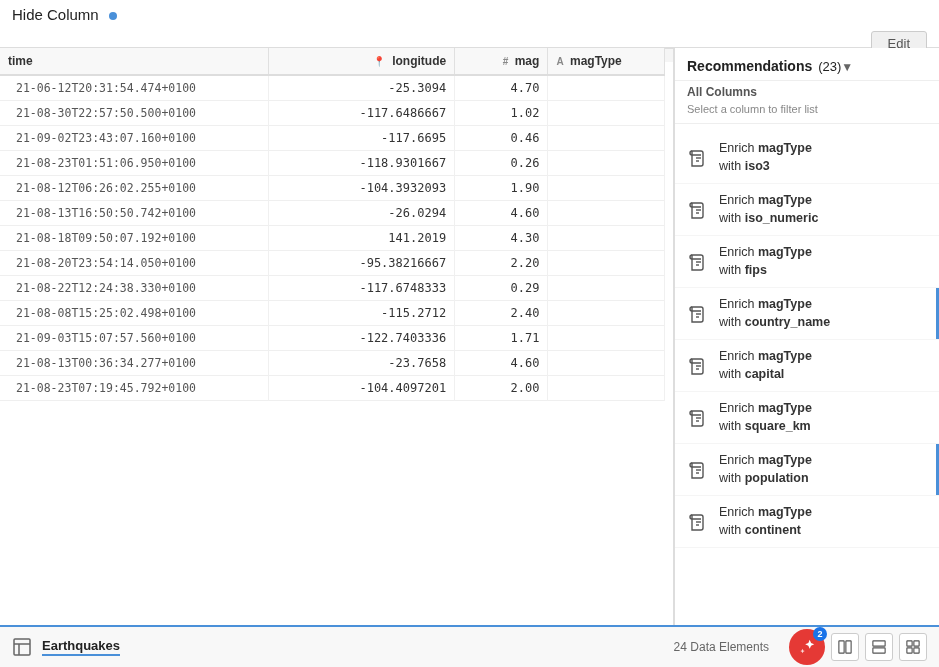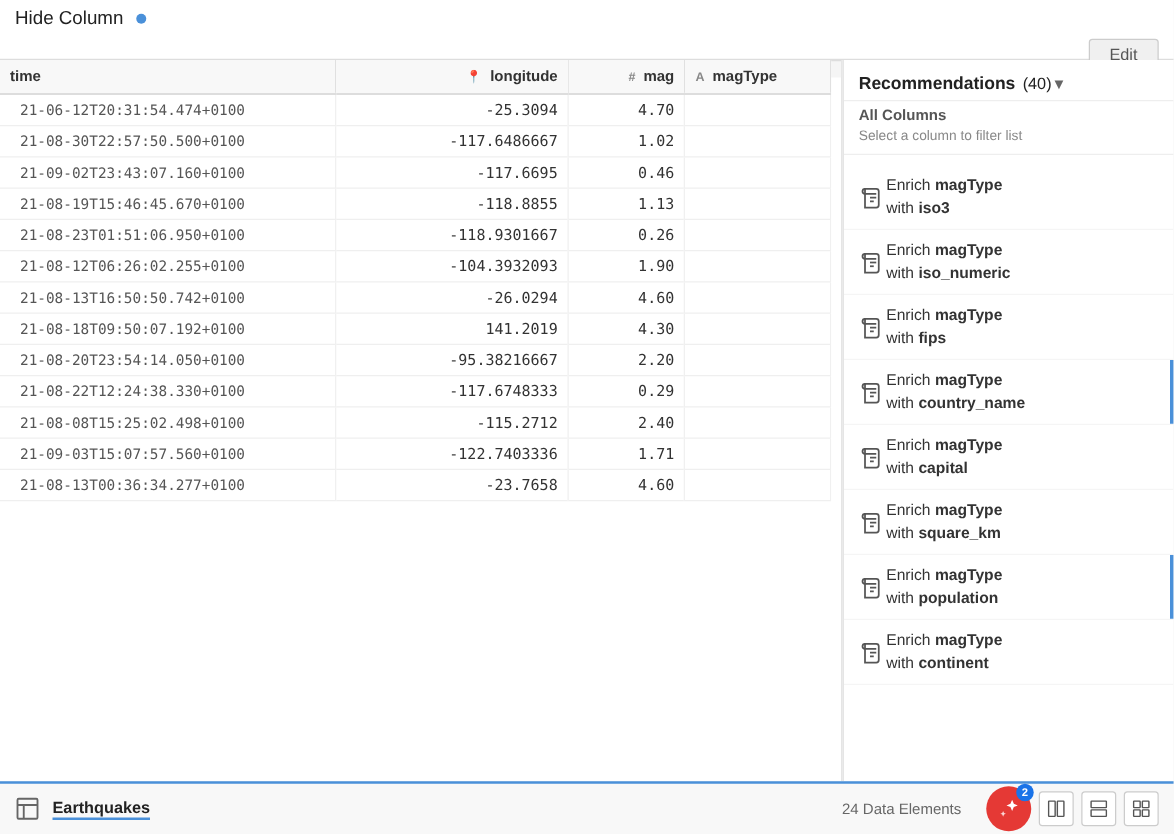--- a/index.html
+++ b/index.html
@@ -208,20 +208,21 @@
       overflow-y: auto;
       padding: 4px 0;
     }
 
     .rec-item {
       display: flex;
       align-items: center;
       padding: 8px 12px;
       border-bottom: 1px solid #f5f5f5;
       cursor: pointer;
+      gap: 10px;
     }
 
     .rec-icon {
       width: 22px;
       height: 22px;
       flex-shrink: 0;
       color: #555;
       display: flex;
       align-items: center;
       justify-content: center;
@@ -388,26 +389,20 @@
               <td class="num">1.02</td>
               <td></td>
             </tr>
             <tr>
               <td class="time-col">21-09-02T23:43:07.160+0100</td>
               <td class="num">-117.6695</td>
               <td class="num">0.46</td>
               <td></td>
             </tr>
             <tr>
-              <td class="time-col">21-08-19T15:46:45.670+0100</td>
-              <td class="num">-118.8855</td>
-              <td class="num">1.13</td>
-              <td></td>
-            </tr>
-            <tr>
               <td class="time-col">21-08-23T01:51:06.950+0100</td>
               <td class="num">-118.9301667</td>
               <td class="num">0.26</td>
               <td></td>
             </tr>
             <tr>
               <td class="time-col">21-08-12T06:26:02.255+0100</td>
               <td class="num">-104.3932093</td>
               <td class="num">1.90</td>
               <td></td>
@@ -445,38 +440,44 @@
             <tr>
               <td class="time-col">21-09-03T15:07:57.560+0100</td>
               <td class="num">-122.7403336</td>
               <td class="num">1.71</td>
               <td></td>
             </tr>
             <tr>
               <td class="time-col">21-08-13T00:36:34.277+0100</td>
               <td class="num">-23.7658</td>
               <td class="num">4.60</td>
+              <td></td>
+            </tr>
+            <tr>
+              <td class="time-col">21-08-23T07:19:45.792+0100</td>
+              <td class="num">-104.4097201</td>
+              <td class="num">2.00</td>
               <td></td>
             </tr>
           </tbody>
       </table>
     </div>
     <div class="table-scrollbar-area">
       <div class="scrollbar-track">
         <div class="scrollbar-thumb"></div>
       </div>
     </div>
   </div>
 
   <div class="right-panel">
     <div class="panel-header">
       <div>
         <span class="panel-title">
           <span>Recommendations</span>
-          <span style="font-weight:400;font-size:13px;margin-left:2px;">(40)</span>
+          <span style="font-weight:400;font-size:13px;margin-left:2px;">(23)</span>
         </span>
       </div>
       <span class="panel-chevron">▼</span>
     </div>
     <div class="panel-subtitle">All Columns</div>
     <div class="panel-filter-hint">Select a column to filter list</div>
     <div class="panel-divider"></div>
     <div class="recommendations-list" id="rec-list">
     <div class="rec-item">
           <div class="rec-icon">

